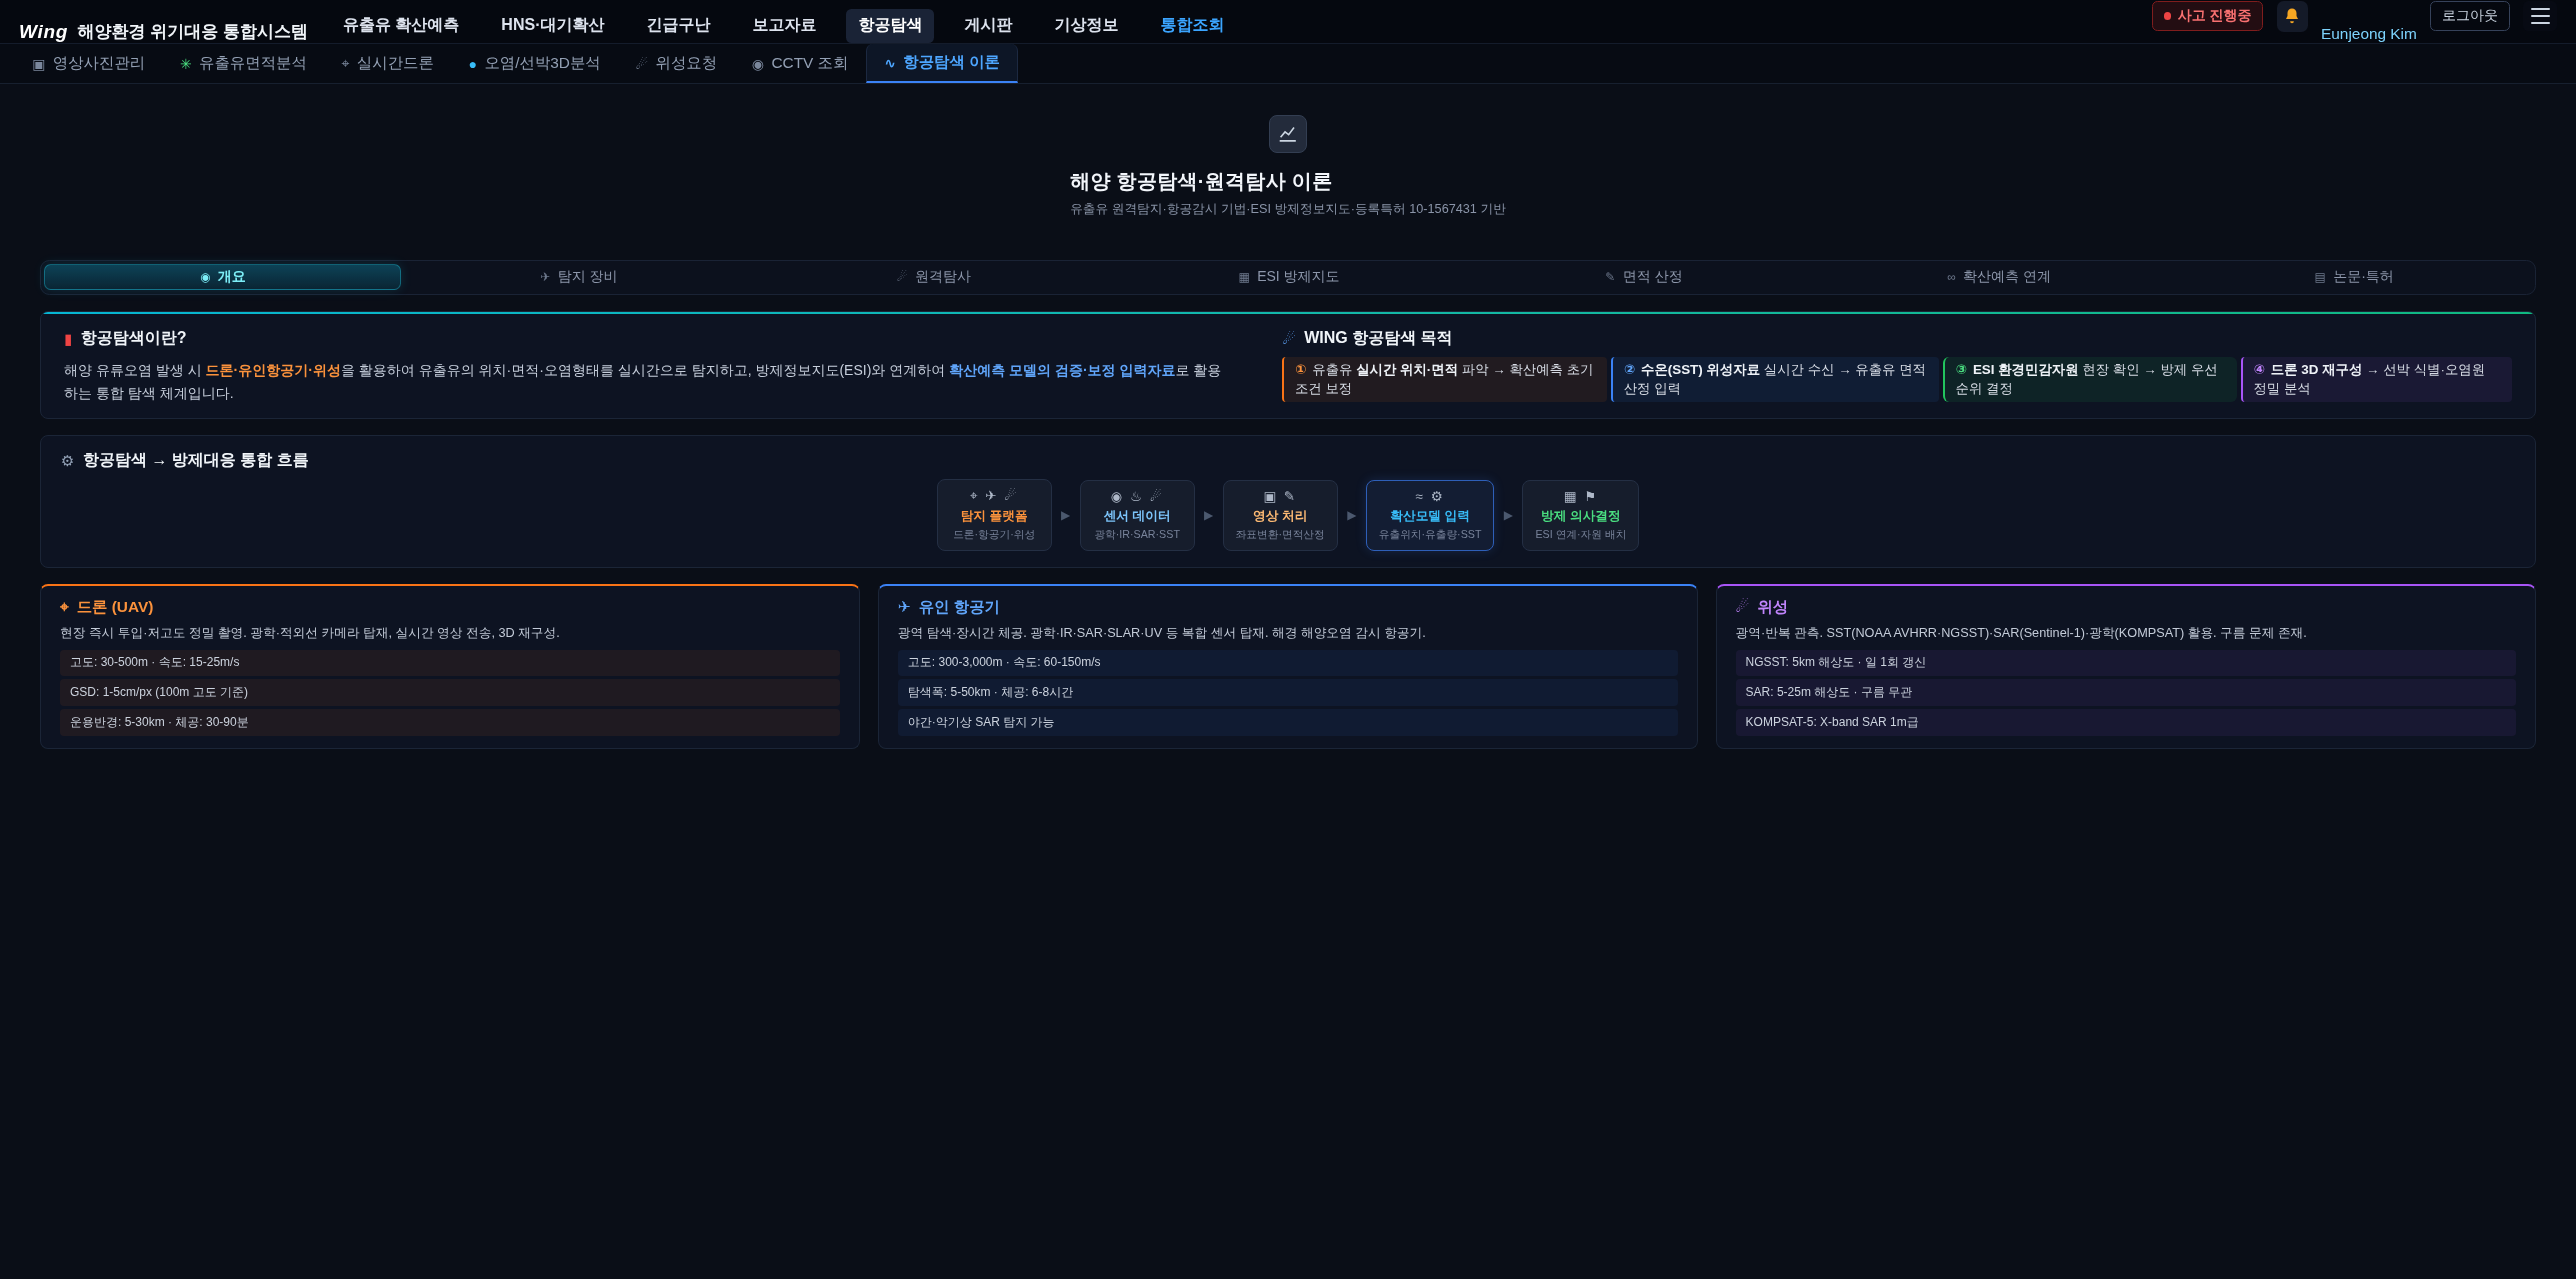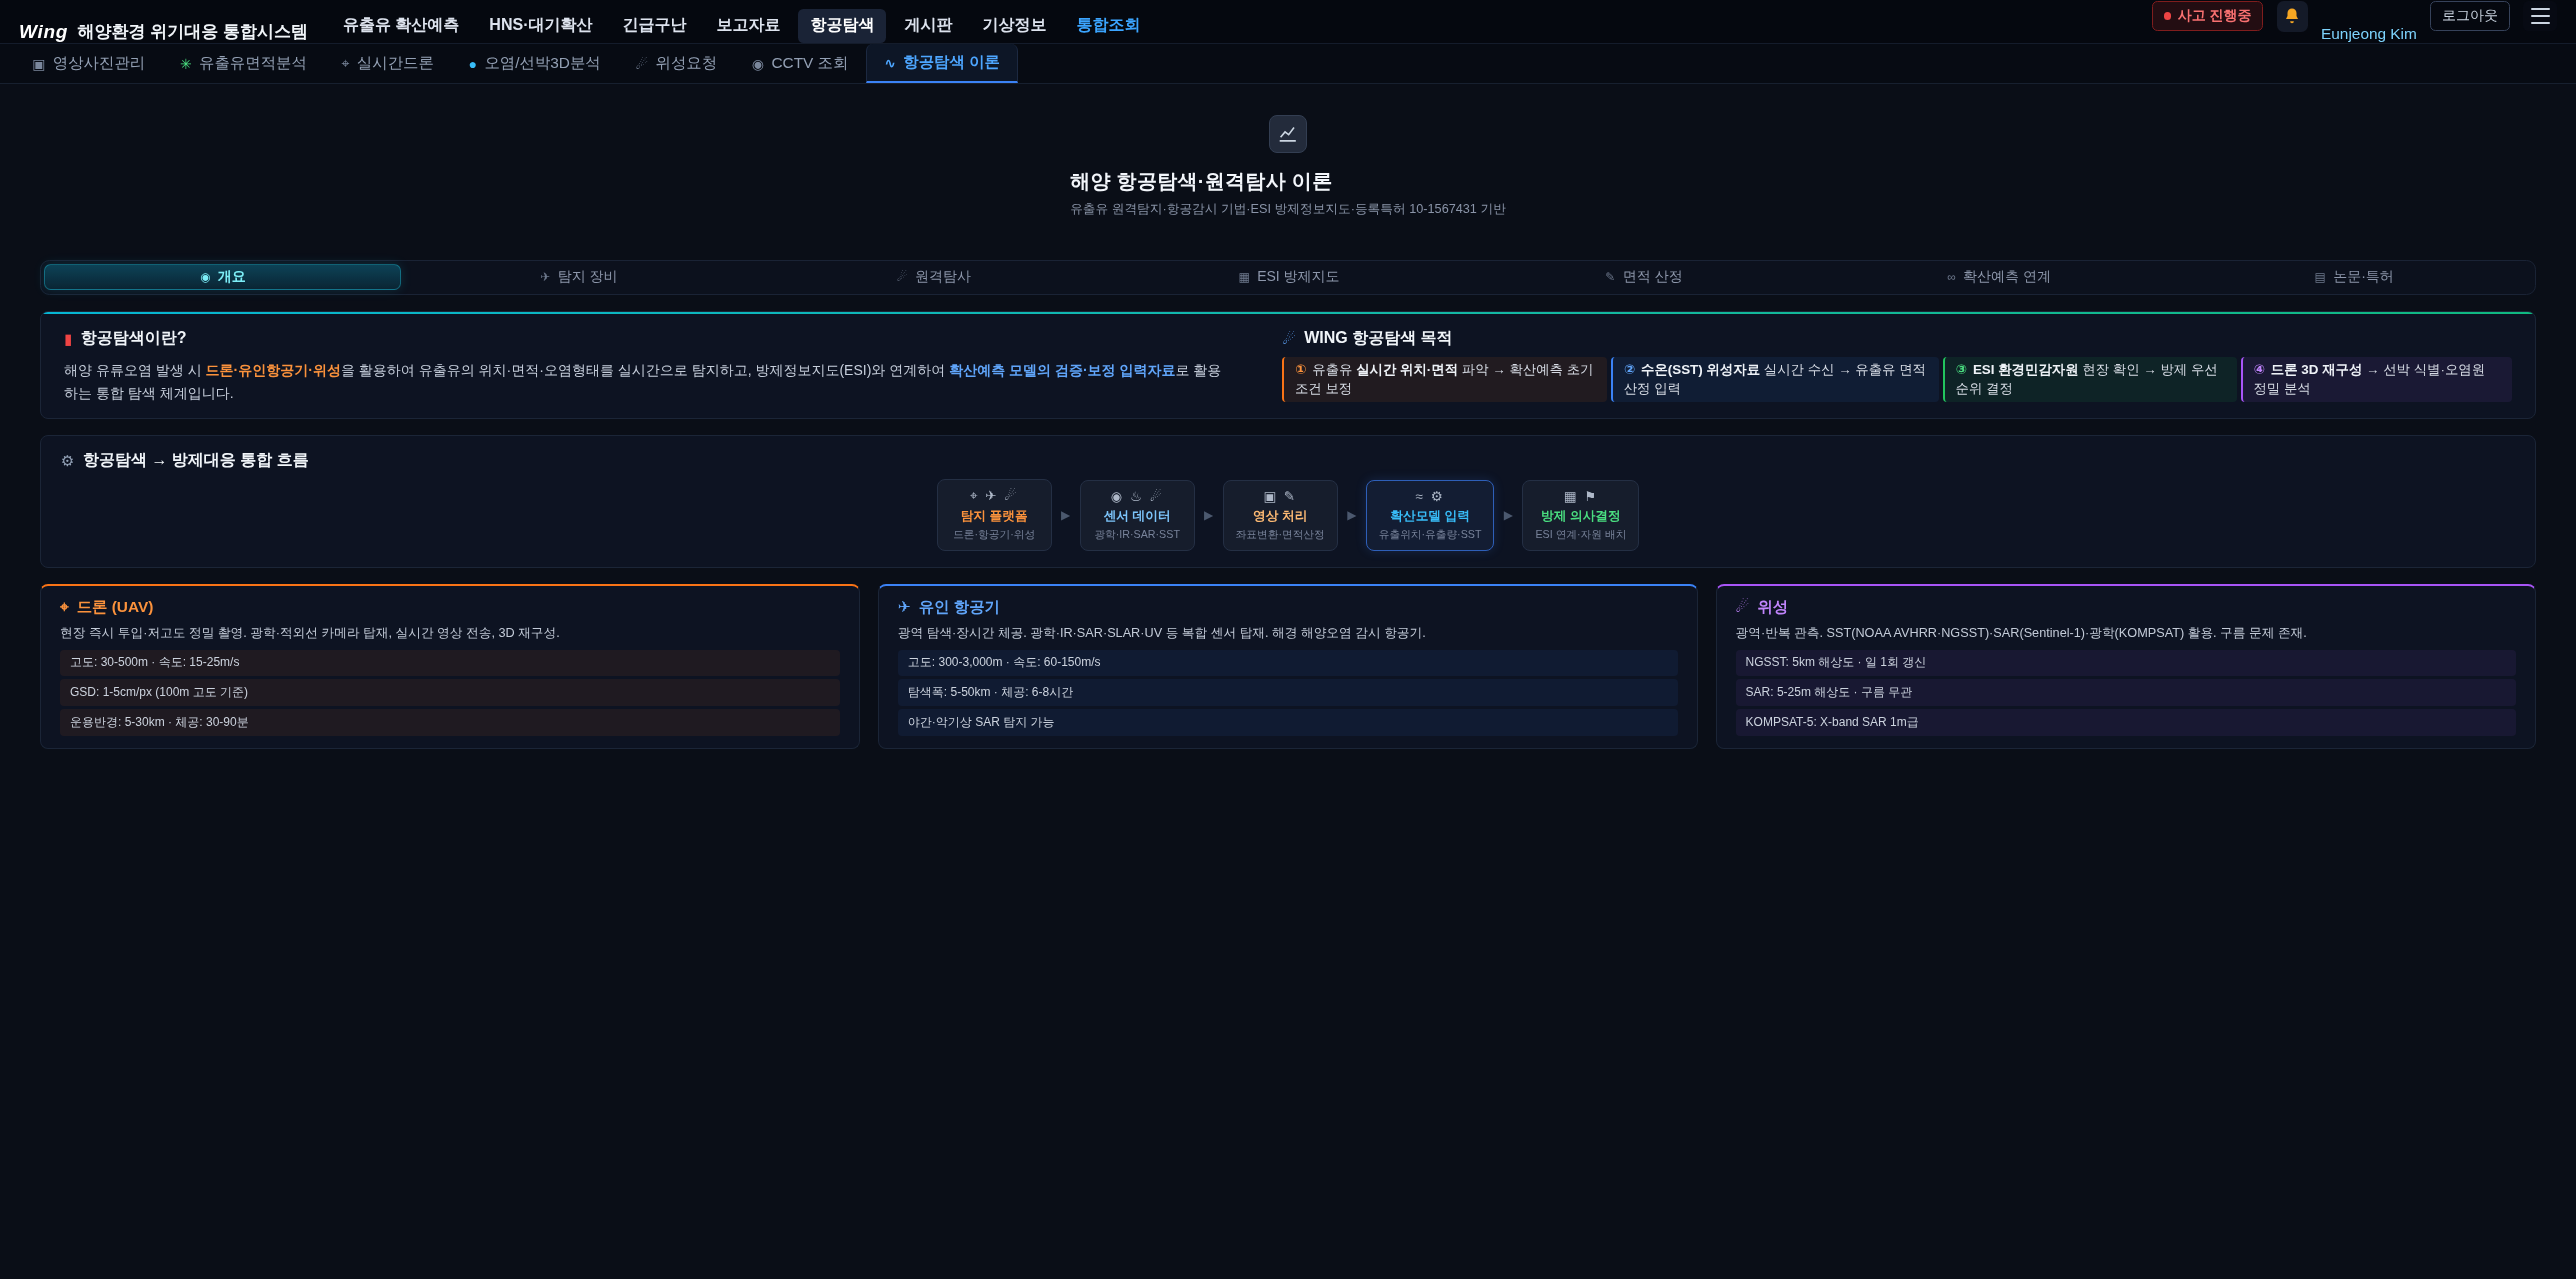--- a/index.html
+++ b/index.html
@@ -9,21 +9,21 @@
     background:#0a0e17; color:#e2e8f0;
     font-family:"Liberation Sans","DejaVu Sans",sans-serif;
   }
 
   
   .topbar { height:44px; background:#05080f; border-bottom:0.7px solid #141c2b;
             display:flex; align-items:flex-end; padding:0 19px; }
   .brand { display:flex; align-items:center; gap:9.4px; cursor:default; }
   .brand-logo { font-style:italic; font-weight:800; font-size:19px; color:#ffffff; letter-spacing:0.7px; }
   .brand-title { font-weight:700; font-size:17px; color:#f1f5f9; }
-  .topnav { display:flex; align-items:center; gap:6px; margin-left:23px; }
+  .topnav { display:flex; align-items:center; gap:18px; margin-left:23px; }
   .topnav-item { font-size:16px; color:#dde3ee; padding:6.7px 12px; border-radius:5.4px; font-weight:600; white-space:nowrap; }
   .topnav-item.active { background:#1a2336; color:#ffffff; }
   .topnav-item.accent { color:#3ba5ff; font-weight:700; }
   .topbar-right { margin-left:auto; display:flex; align-items:center; gap:13.4px; }
   .incident-badge { display:flex; align-items:center; gap:6.7px; background:rgba(127,29,29,.25);
                     border:0.7px solid #7f1d1d; color:#f87171; font-size:14px; padding:5.4px 10.7px;
                     border-radius:5.4px; font-weight:600; white-space:nowrap; }
   .incident-dot { width:7.4px; height:7.4px; border-radius:50%; background:#ef4444; }
   .bell-wrap { width:31px; height:31px; border-radius:6.7px; background:#141a28;
                display:flex; align-items:center; justify-content:center; }
@@ -79,21 +79,21 @@
   .hl-orange { color:#fb923c; font-weight:700; }
   .hl-blue { color:#60a5fa; font-weight:700; }
   .purpose-list { margin-top:8.7px; display:flex; flex-direction:row; gap:4px; }
   .purpose-item { font-size:13.4px; color:#d6dbe4; padding:4px 10.7px; border-left:2.7px solid; border-radius:4px; line-height:1.35; }
   .purpose-item .num { font-weight:700; margin-right:6px; }
   .purpose-item b { font-weight:700; color:#eef2f7; }
   .purpose-item.c-orange { border-color:#f97316; background:rgba(249,115,22,.09); }
   .purpose-item.c-orange .num { color:#fb923c; }
   .purpose-item.c-blue { border-color:#3b82f6; background:rgba(59,130,246,.09); }
   .purpose-item.c-blue .num { color:#60a5fa; }
-  .purpose-item.c-green { border-color:#22c55e; background:rgba(34,197,94,.09); }
+  .purpose-item.c-green { border-color:#22c55e; background:rgba(34,197,94,.09);border-radius:6px; }
   .purpose-item.c-green .num { color:#4ade80; }
   .purpose-item.c-purple { border-color:#a855f7; background:rgba(168,85,247,.09); }
   .purpose-item.c-purple .num { color:#c084fc; }
 
   
   .flow { margin-top:16px; background:#0d1322; border:0.7px solid #1b2537; border-radius:8px; padding:14.8px 20px 16px; }
   .flow-row { display:flex; align-items:center; justify-content:center; gap:9.4px; margin-top:8px; }
   .flow-step { min-width:115px; background:#161d2c; border:0.7px solid #242f44; border-radius:8px;
                padding:8px 12px; text-align:center; }
   .flow-step .icons { font-size:13.4px; letter-spacing:2px; color:#aeb8c8; }

